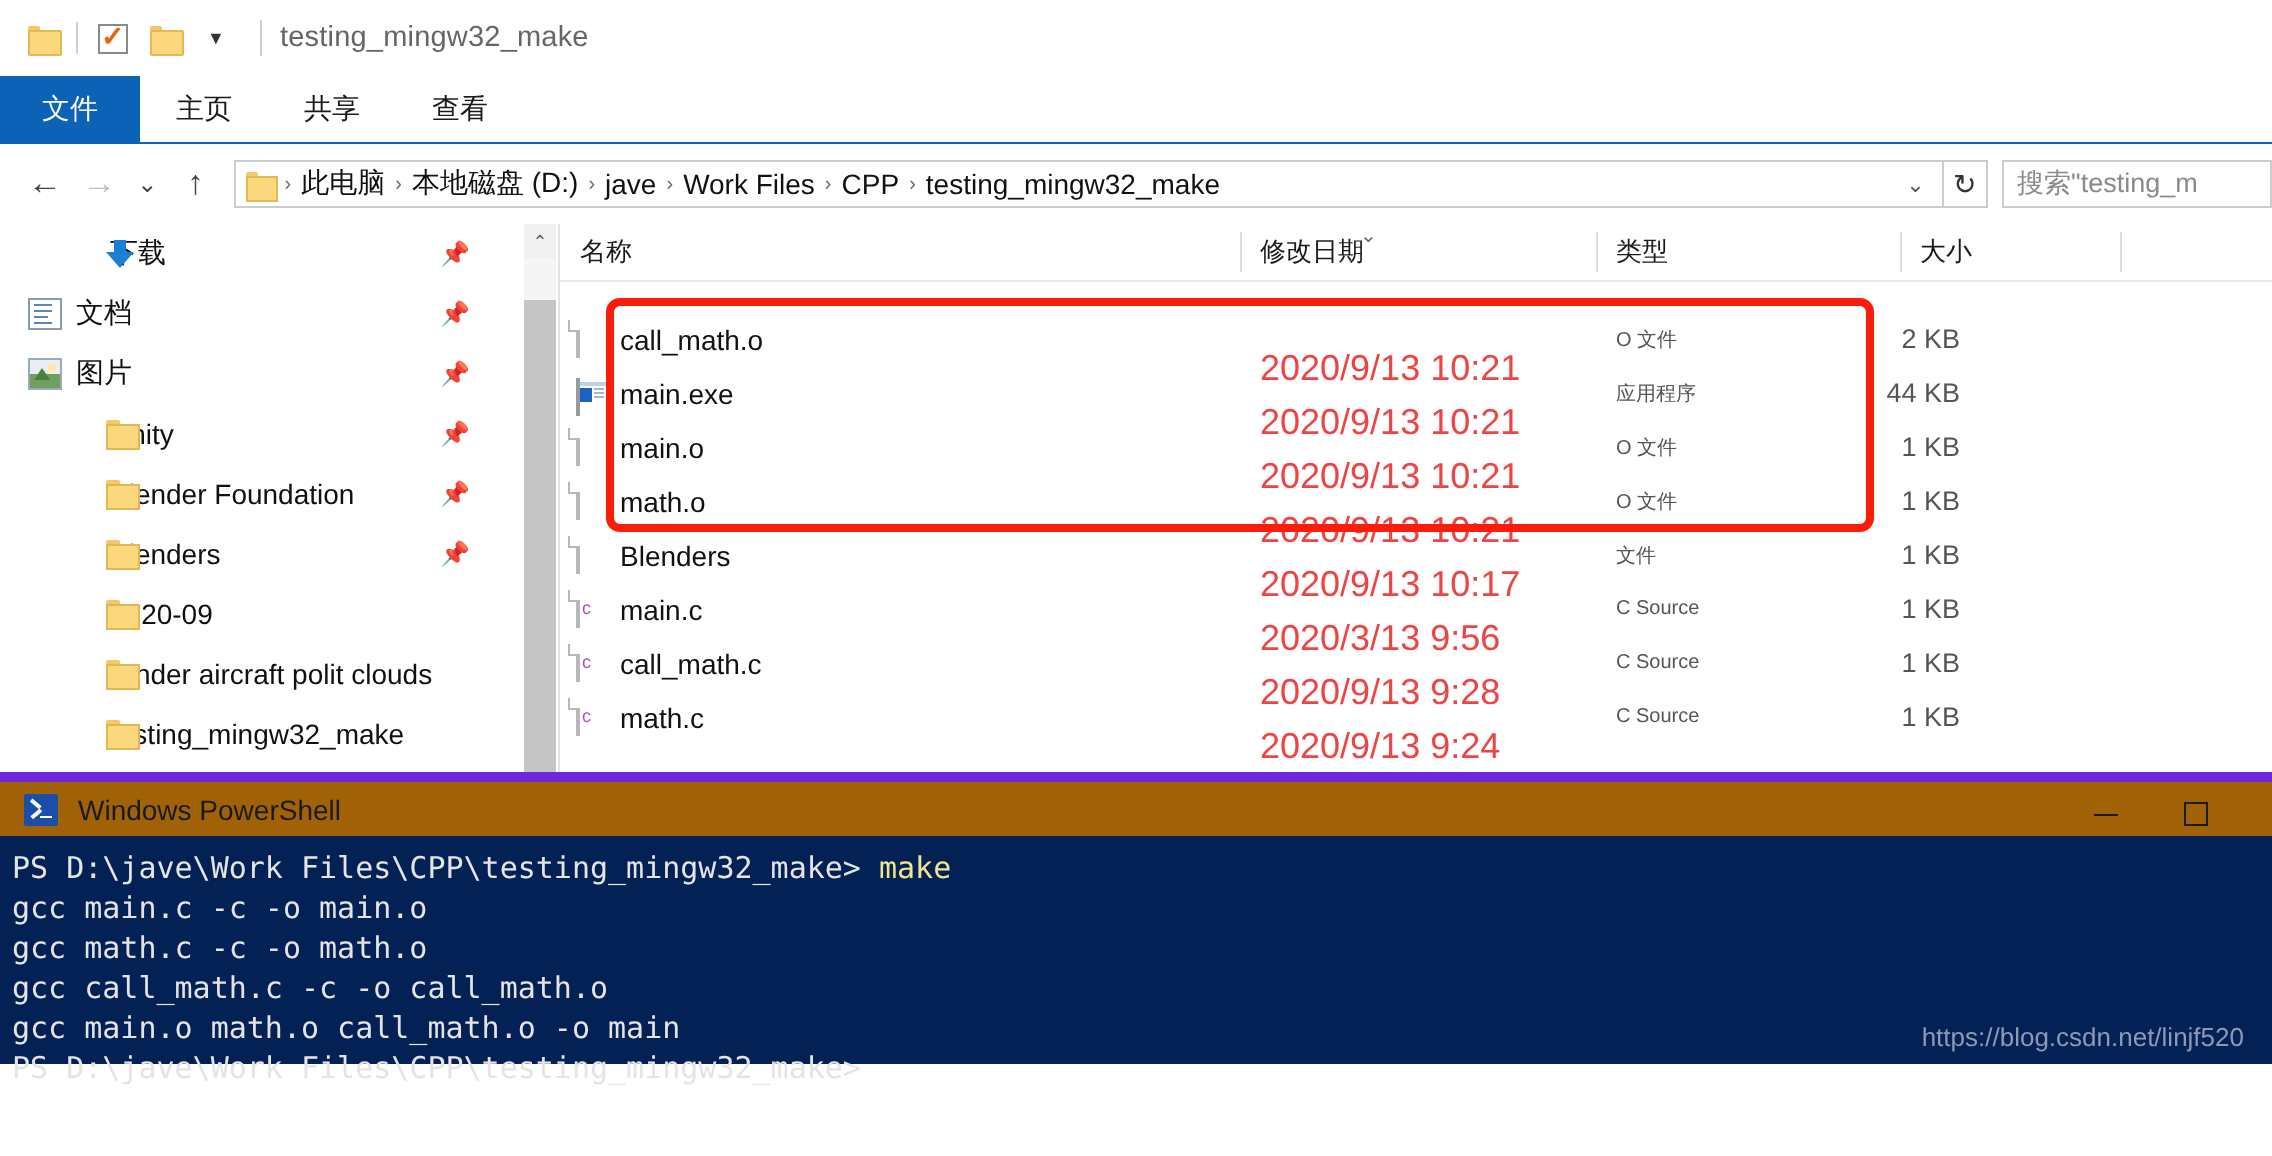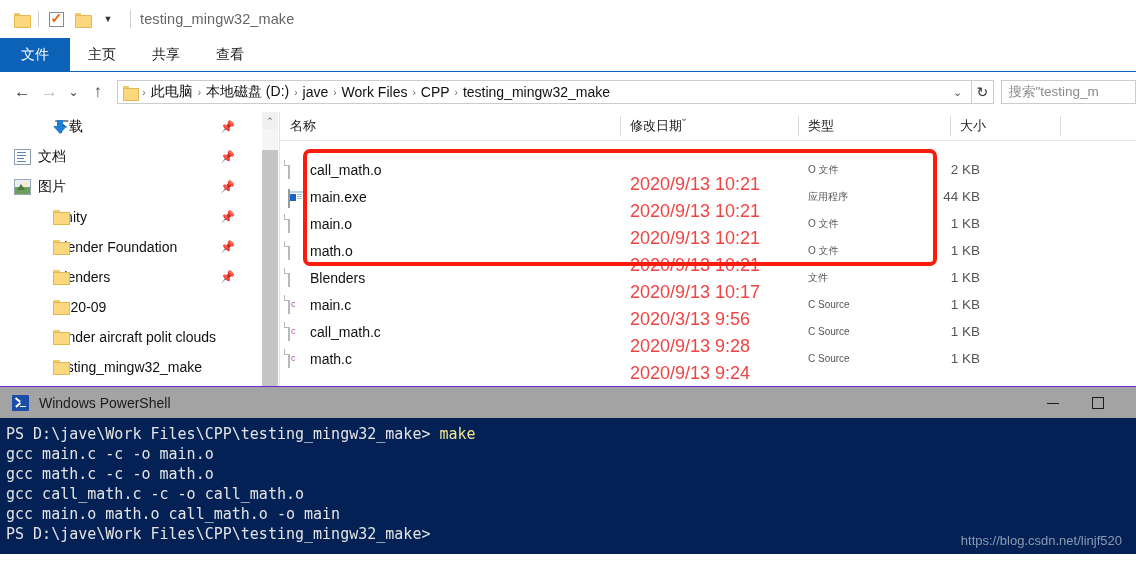--- a/index.html
+++ b/index.html
@@ -97,31 +97,31 @@
   .ico-c { background:#fefefe; border:1px solid #b8b8b8; width:14px; height:17px; position:relative; }
   .ico-c::after { content:""; position:absolute; right:-1px; top:-1px; width:5px; height:5px; background:#fff; border-left:1px solid #b8b8b8; border-bottom:1px solid #b8b8b8; }
   .ico-c i { position:absolute; left:2px; top:4px; font-style:normal; font-size:9px; color:#b24fb2; font-family:"Liberation Sans",sans-serif; line-height:9px; }
   .ico-exe { width:16px; height:14px; background:#fdfdfd; border:1px solid #9a9a9a; position:relative; }
   .ico-exe i { position:absolute; display:block; }
 
   .redbox { position:absolute; left:303px; top:149px; width:634px; height:117px; border:4px solid #fb1c0b; border-radius:7px; pointer-events:none; }
 
   
   #ps { position:absolute; left:0; top:386px; width:1136px; height:192px; }
-  .ps-title { position:absolute; left:0; top:0; width:1136px; height:32px; background:#a3a3a3; border-top:1px solid #6d28d9; display:flex; align-items:center; }
+  .ps-title { position:absolute; left:0; top:0; width:1136px; height:32px; background:#a16207; border-top:5px solid #6d28d9; display:flex; align-items:center; }
   .ps-ico { width:17px; height:16px; margin-left:12px; background:#1b4ea8; position:relative; border-radius:1px; }
   .ps-ico i { position:absolute; display:block; background:#fff; }
   .ps-name { font-size:14px; color:#1a1a1a; margin-left:10px; }
   .ps-btn { position:absolute; top:0; height:32px; width:45px; display:flex; align-items:center; justify-content:center; color:#1a1a1a; }
   .ps-min { right:61px; }
   .ps-max { right:16px; }
   .minglyph { width:12px; height:1px; background:#1a1a1a; }
   .maxglyph { width:12px; height:12px; border:1px solid #1a1a1a; }
 
-  .ps-body { position:absolute; left:0; top:32px; width:1136px; height:136px; background:#032154; padding:6px 0 0 6px; }
+  .ps-body { position:absolute; left:0; top:32px; width:1136px; height:114px; background:#032154; padding:6px 0 0 6px; }
   .ps-line { font-family:"DejaVu Sans Mono", monospace; font-size:15px; line-height:20px; color:#e4e4e4; white-space:pre; letter-spacing:0px; }
   .ps-line .cmd { color:#f0e68c; }
   .ps-wm { position:absolute; right:14px; bottom:6px; font-size:13px; color:#8c9ab5; font-family:"Liberation Sans",sans-serif; }
 </style>
 </head>
 <body>
 
 <div id="explorer">
 
   <div class="titlebar">

